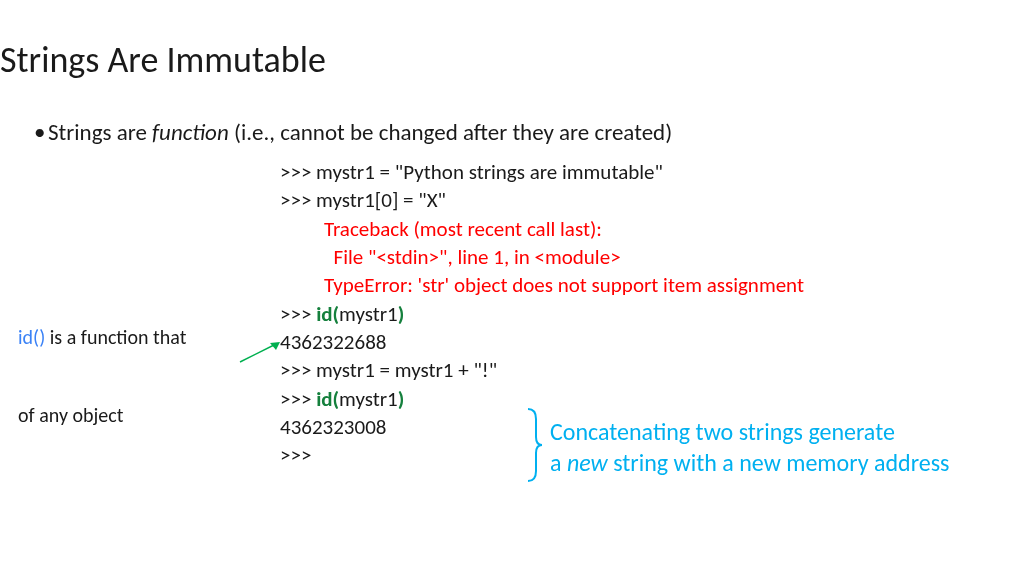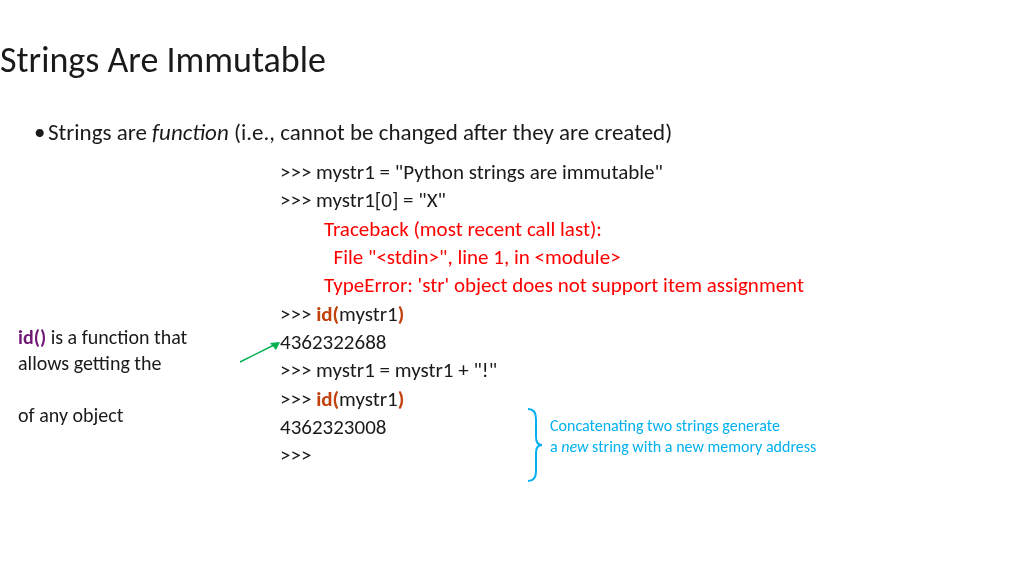--- a/index.html
+++ b/index.html
@@ -37,36 +37,36 @@
     position: absolute;
     top: 158px;
     left: 280px;
     font-family: Calibri, 'Segoe UI', Arial, sans-serif;
     font-size: 21px;
     line-height: 1.35;
     color: #1a1a1a;
     white-space: pre;
   }
   .err { color: #ff0000; margin-left: 44px; }
-  .grn { color: #c2410c; font-weight: bold; }
+  .grn { color: #15803d; font-weight: bold; }
   .side-note {
     position: absolute;
     top: 324px;
     left: 18px;
     width: 220px;
     font-size: 20px;
     line-height: 1.3;
     color: #1a1a1a;
   }
-  .side-note .grn2 { color: #701a75; font-weight: bold; text-align: right; }
+  .side-note .grn2 { color: #3b82f6; font-weight: normal; text-align: right; }
   .right-note {
     position: absolute;
     top: 416px;
     left: 550px;
-    font-size: 16px;
+    font-size: 24px;
     line-height: 1.3;
     color: #00b0f0;
   }
   .arrow-svg {
     position: absolute;
     top: 340px;
     left: 236px;
     width: 44px;
     height: 26px;
   }
@@ -94,21 +94,21 @@
 <span class="err">TypeError: 'str' object does not support item assignment</span>
 <span>&gt;&gt;&gt; </span><span class="grn">id(</span><span>mystr1</span><span class="grn">)</span>
 <span>4362322688</span>
 <span>&gt;&gt;&gt; mystr1 = mystr1 + "!"</span>
 <span>&gt;&gt;&gt; </span><span class="grn">id(</span><span>mystr1</span><span class="grn">)</span>
 <span>4362323008</span>
 <span>&gt;&gt;&gt;</span></div>
 
 <div class="side-note">
   <span class="grn2">id()</span><span> is a function that</span><br>
-  <span>allows getting the</span><br>
+  <br>
   <br>
   <span>of any object</span>
 </div>
 
 <svg class="arrow-svg" viewBox="0 0 44 26">
   <line x1="4" y1="22" x2="40" y2="4" stroke="#00b050" stroke-width="1.5"></line>
   <polygon points="44,2 34,3 40,10" fill="#00b050"></polygon>
 </svg>
 
 <svg class="bracket-svg" viewBox="0 0 20 80">

